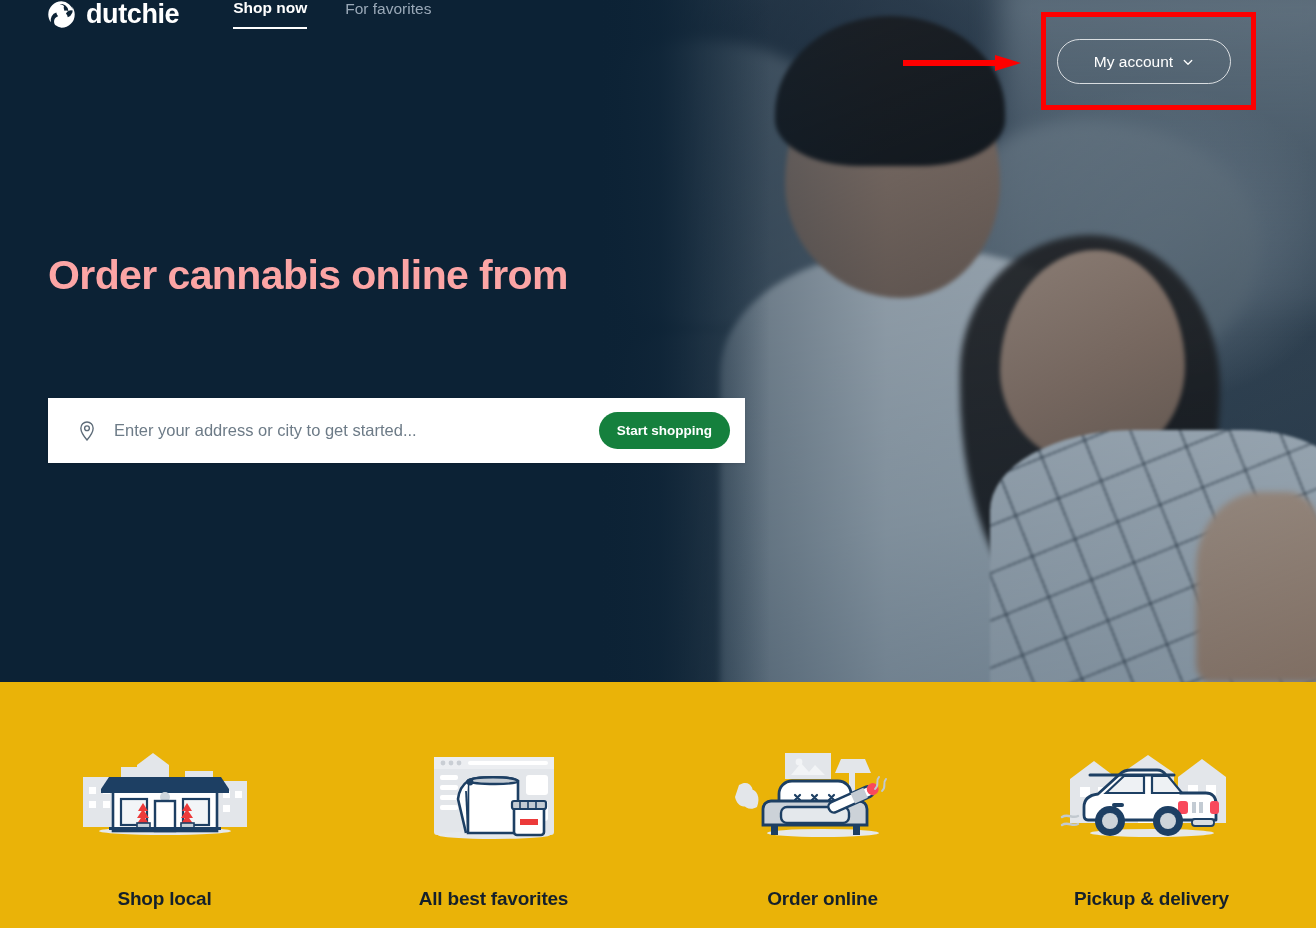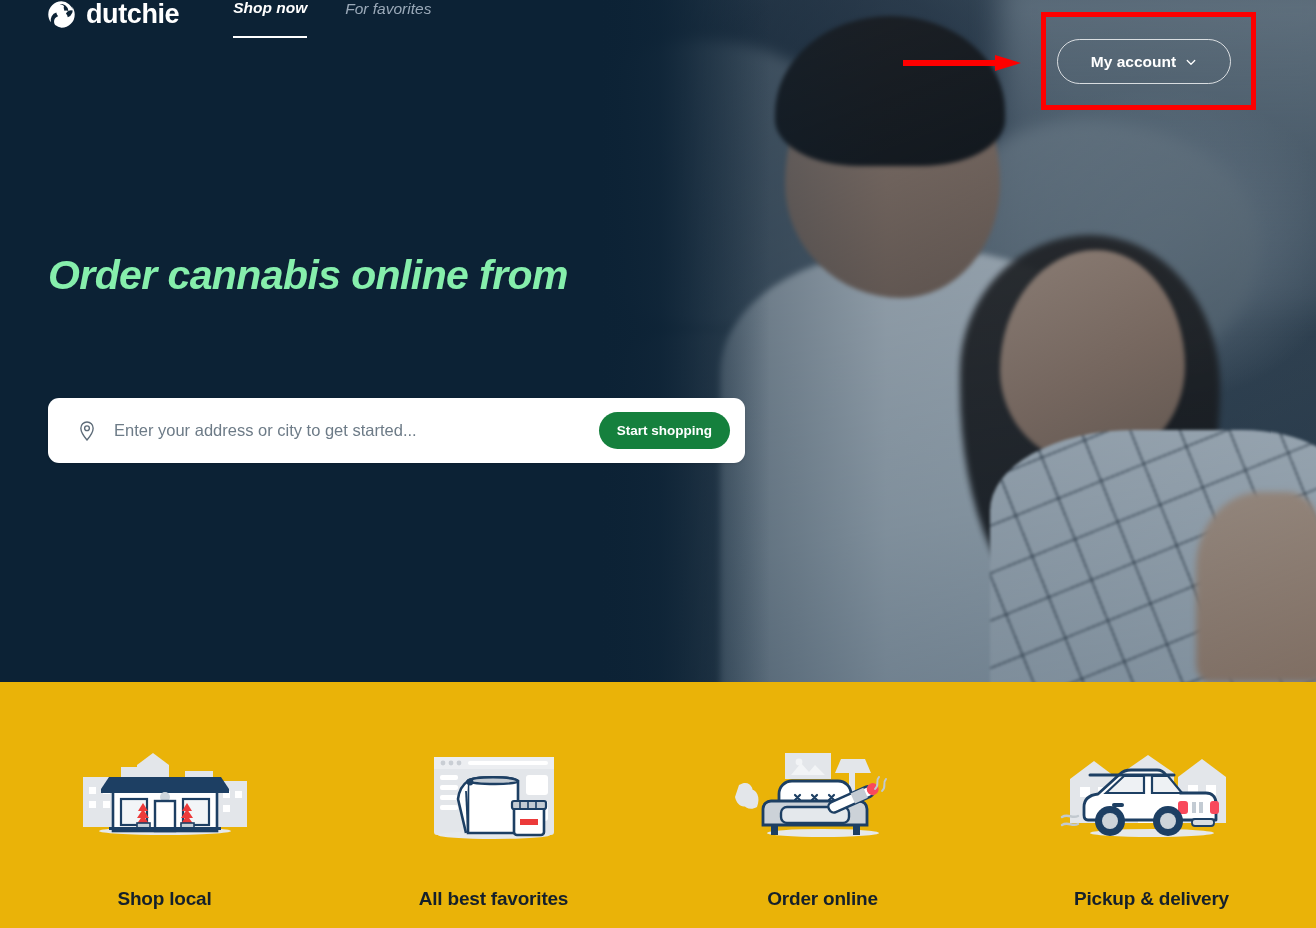--- a/index.html
+++ b/index.html
@@ -180,75 +180,73 @@
     display: flex;
     align-items: center;
     gap: 38px;
     margin-left: 54px;
   }
   .nav-link {
     font-size: 15.5px;
     color: #9aa9b8;
     text-decoration: none;
     line-height: 1;
-    padding-bottom: 20px;
-    font-style: italic;
+    padding-bottom: 11px;
   }
   .nav-link.active {
     color: #ffffff;
     font-weight: 700;
     border-bottom: 2px solid #ffffff;
   }
   .account-btn {
     position: absolute;
     left: 1057px;
     top: 39px;
     width: 174px;
     height: 45px;
     border: 1px solid rgba(255,255,255,.78);
     border-radius: 23px;
     background: transparent;
     color: #ffffff;
     font-family: "Liberation Sans", sans-serif;
     font-size: 15.5px;
-    font-weight: 700;
+    font-weight: 400;
     display: flex;
     align-items: center;
     justify-content: center;
     gap: 9px;
     cursor: pointer;
   }
   .chev { width: 12px; height: 12px; display: block; }
 
   
   .hero-copy {
     position: absolute;
     left: 48px;
     top: 250px;
     z-index: 15;
   }
   .hero-title {
     margin: 0;
-    color: #86efac;
+    color: #fca5a5;
     font-size: 41px;
     font-weight: 700;
     line-height: 1.22;
     letter-spacing: -0.6px;
-    font-style: italic;
   }
 
   
   .searchbar {
     position: absolute;
     left: 48px;
     top: 398px;
     width: 697px;
     height: 65px;
     background: #ffffff;
-    border-radius: 11px;
+    border-radius: 0;
     display: flex;
     align-items: center;
     z-index: 15;
     box-shadow: 0 1px 3px rgba(0,0,0,.10);
   }
   .pin-icon { margin-left: 28px; width: 22px; height: 22px; display: block; flex: none; }
   .search-input {
     flex: 1;
     border: none;
     outline: none;

